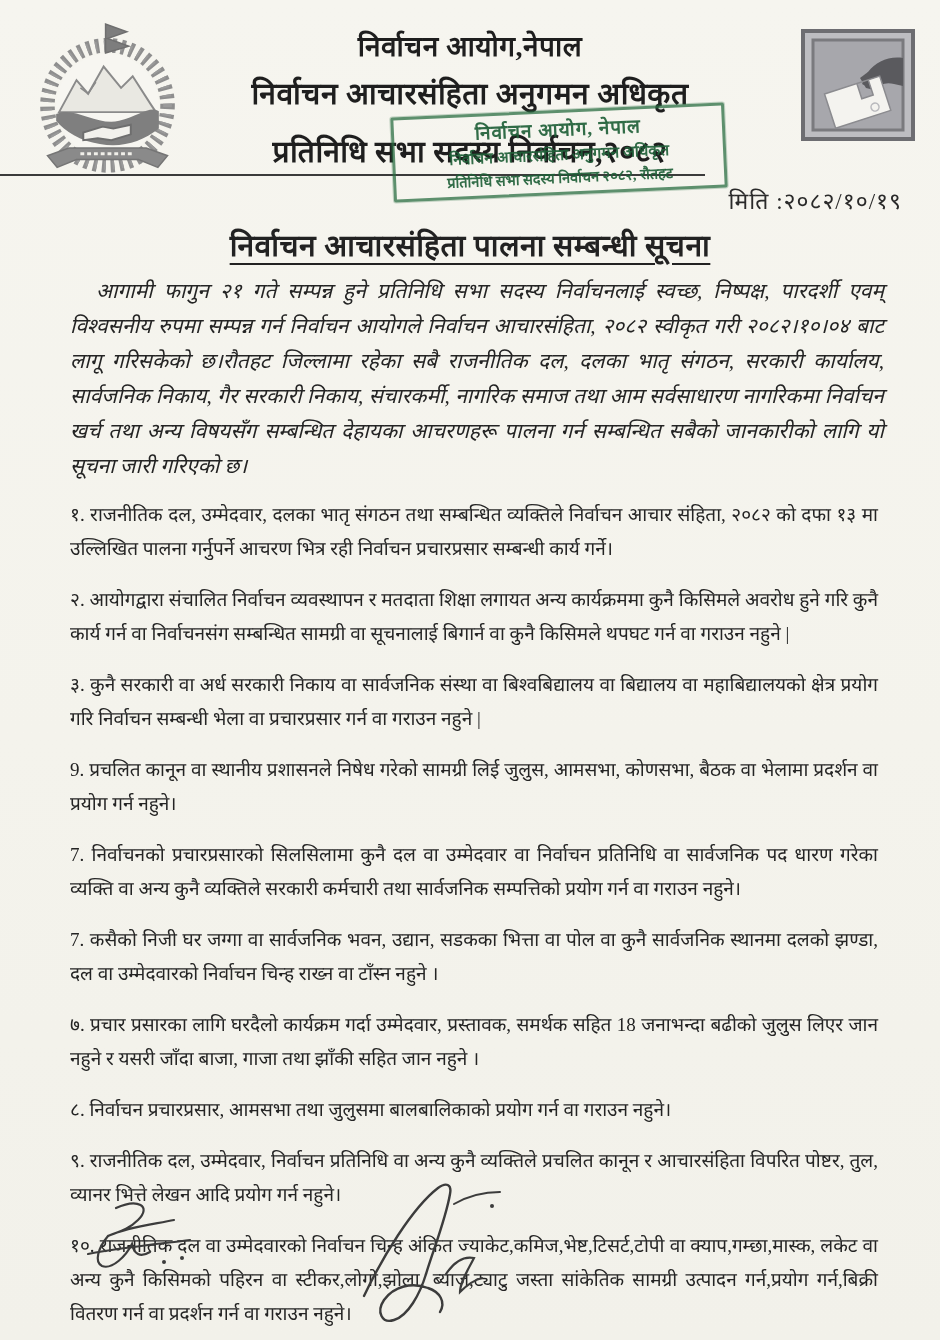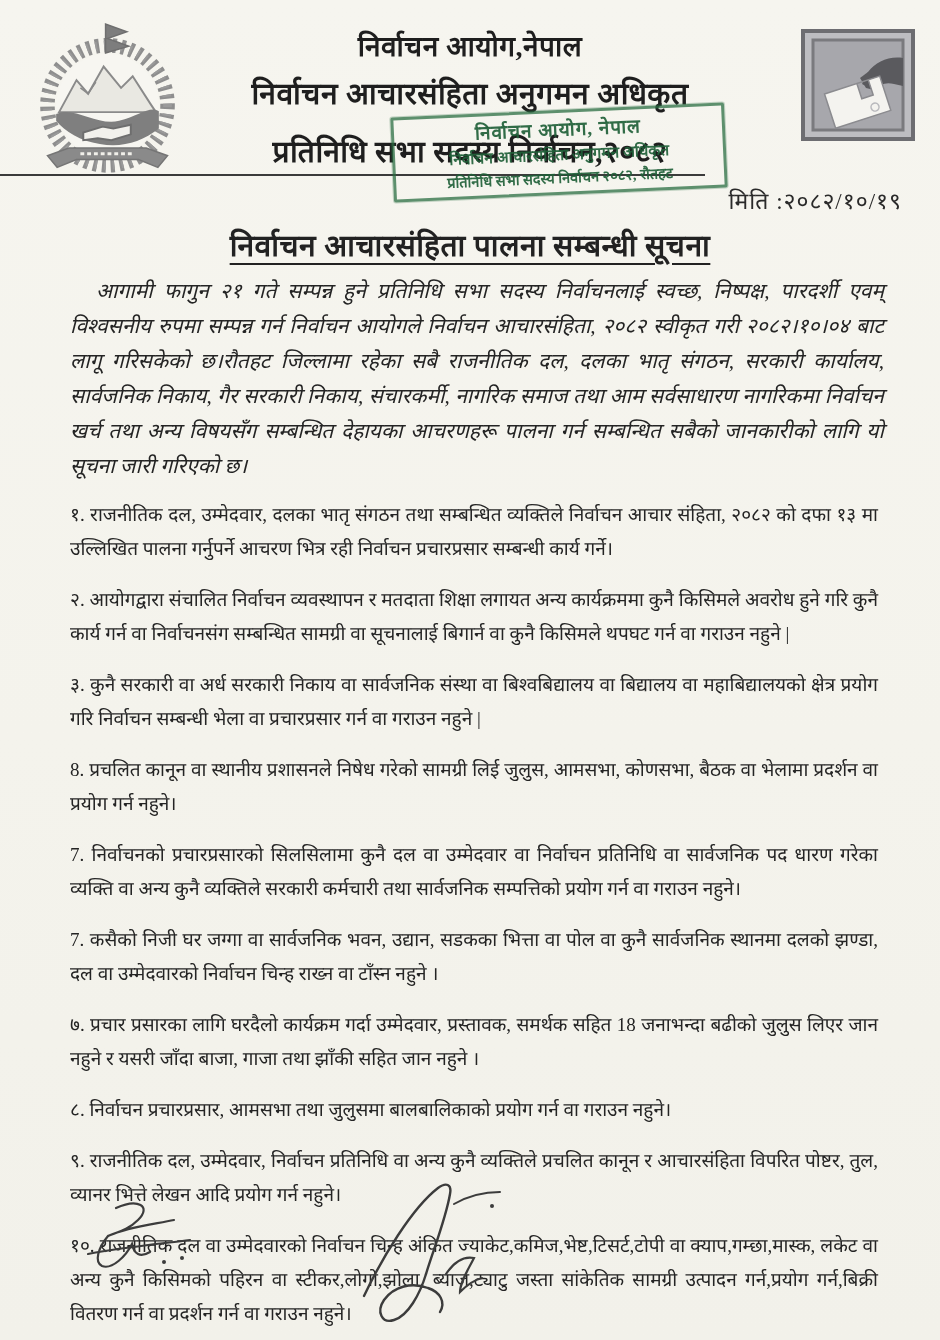--- a/index.html
+++ b/index.html
@@ -132,21 +132,21 @@
 
   <div class="doc-title">
     <span>निर्वाचन आचारसंहिता पालना सम्बन्धी सूचना</span>
   </div>
 
   <div class="body-text">
     <p class="intro">आगामी फागुन २१ गते सम्पन्न हुने प्रतिनिधि सभा सदस्य निर्वाचनलाई स्वच्छ, निष्पक्ष, पारदर्शी एवम् विश्वसनीय रुपमा सम्पन्न गर्न निर्वाचन आयोगले निर्वाचन आचारसंहिता, २०८२ स्वीकृत गरी २०८२।१०।०४ बाट लागू गरिसकेको छ।रौतहट जिल्लामा रहेका सबै राजनीतिक दल, दलका भातृ संगठन, सरकारी कार्यालय, सार्वजनिक निकाय, गैर सरकारी निकाय, संचारकर्मी, नागरिक समाज तथा आम सर्वसाधारण नागरिकमा निर्वाचन खर्च तथा अन्य विषयसँग सम्बन्धित देहायका आचरणहरू पालना गर्न सम्बन्धित सबैको जानकारीको लागि यो सूचना जारी गरिएको छ।</p>
     <p class="item">१. राजनीतिक दल, उम्मेदवार, दलका भातृ संगठन तथा सम्बन्धित व्यक्तिले निर्वाचन आचार संहिता, २०८२ को दफा १३ मा उल्लिखित पालना गर्नुपर्ने आचरण भित्र रही निर्वाचन प्रचारप्रसार सम्बन्धी कार्य गर्ने।</p>
     <p class="item">२. आयोगद्वारा संचालित निर्वाचन व्यवस्थापन र मतदाता शिक्षा लगायत अन्य कार्यक्रममा कुनै किसिमले अवरोध हुने गरि कुनै कार्य गर्न वा निर्वाचनसंग सम्बन्धित सामग्री वा सूचनालाई बिगार्न वा कुनै किसिमले थपघट गर्न वा गराउन नहुने |</p>
     <p class="item">३. कुनै सरकारी वा अर्ध सरकारी निकाय वा सार्वजनिक संस्था वा बिश्वबिद्यालय वा बिद्यालय वा महाबिद्यालयको क्षेत्र प्रयोग गरि निर्वाचन सम्बन्धी भेला वा प्रचारप्रसार गर्न वा गराउन नहुने |</p>
-    <p class="item">8. प्रचलित कानून वा स्थानीय प्रशासनले निषेध गरेको सामग्री लिई जुलुस, आमसभा, कोणसभा, बैठक वा भेलामा प्रदर्शन वा प्रयोग गर्न नहुने।</p>
+    <p class="item">9. प्रचलित कानून वा स्थानीय प्रशासनले निषेध गरेको सामग्री लिई जुलुस, आमसभा, कोणसभा, बैठक वा भेलामा प्रदर्शन वा प्रयोग गर्न नहुने।</p>
     <p class="item">7. निर्वाचनको प्रचारप्रसारको सिलसिलामा कुनै दल वा उम्मेदवार वा निर्वाचन प्रतिनिधि वा सार्वजनिक पद धारण गरेका व्यक्ति वा अन्य कुनै व्यक्तिले सरकारी कर्मचारी तथा सार्वजनिक सम्पत्तिको प्रयोग गर्न वा गराउन नहुने।</p>
     <p class="item">7. कसैको निजी घर जग्गा वा सार्वजनिक भवन, उद्यान, सडकका भित्ता वा पोल वा कुनै सार्वजनिक स्थानमा दलको झण्डा, दल वा उम्मेदवारको निर्वाचन चिन्ह राख्न वा टाँस्न नहुने ।</p>
     <p class="item">७. प्रचार प्रसारका लागि घरदैलो कार्यक्रम गर्दा उम्मेदवार, प्रस्तावक, समर्थक सहित 18 जनाभन्दा बढीको जुलुस लिएर जान नहुने र यसरी जाँदा बाजा, गाजा तथा झाँकी सहित जान नहुने ।</p>
     <p class="item">८. निर्वाचन प्रचारप्रसार, आमसभा तथा जुलुसमा बालबालिकाको प्रयोग गर्न वा गराउन नहुने।</p>
     <p class="item">९. राजनीतिक दल, उम्मेदवार, निर्वाचन प्रतिनिधि वा अन्य कुनै व्यक्तिले प्रचलित कानून र आचारसंहिता विपरित पोष्टर, तुल, व्यानर भित्ते लेखन आदि प्रयोग गर्न नहुने।</p>
     <p class="item">१०. राजनीतिक दल वा उम्मेदवारको निर्वाचन चिन्ह अंकित ज्याकेट,कमिज,भेष्ट,टिसर्ट,टोपी वा क्याप,गम्छा,मास्क, लकेट वा अन्य कुनै किसिमको पहिरन वा स्टीकर,लोगो,झोला, ब्याज,ट्याटु जस्ता सांकेतिक सामग्री उत्पादन गर्न,प्रयोग गर्न,बिक्री वितरण गर्न वा प्रदर्शन गर्न वा गराउन नहुने।</p>
   </div>
 
   <div class="signature-1">
     <svg viewBox="0 0 150 85" width="150" height="85">

